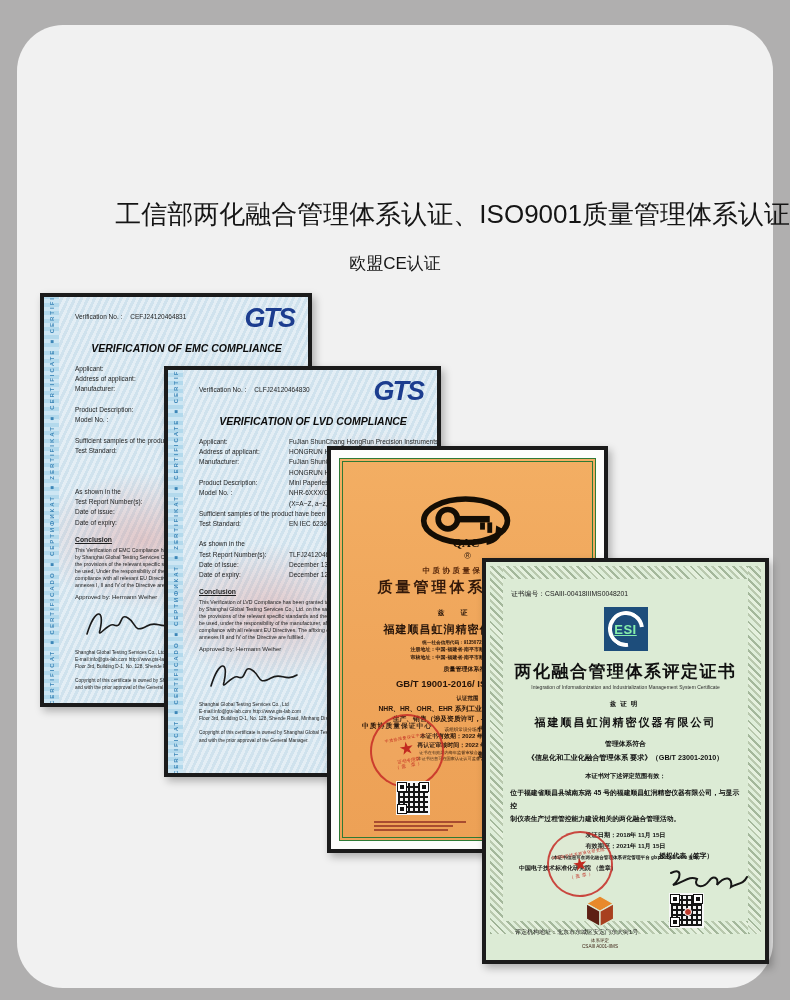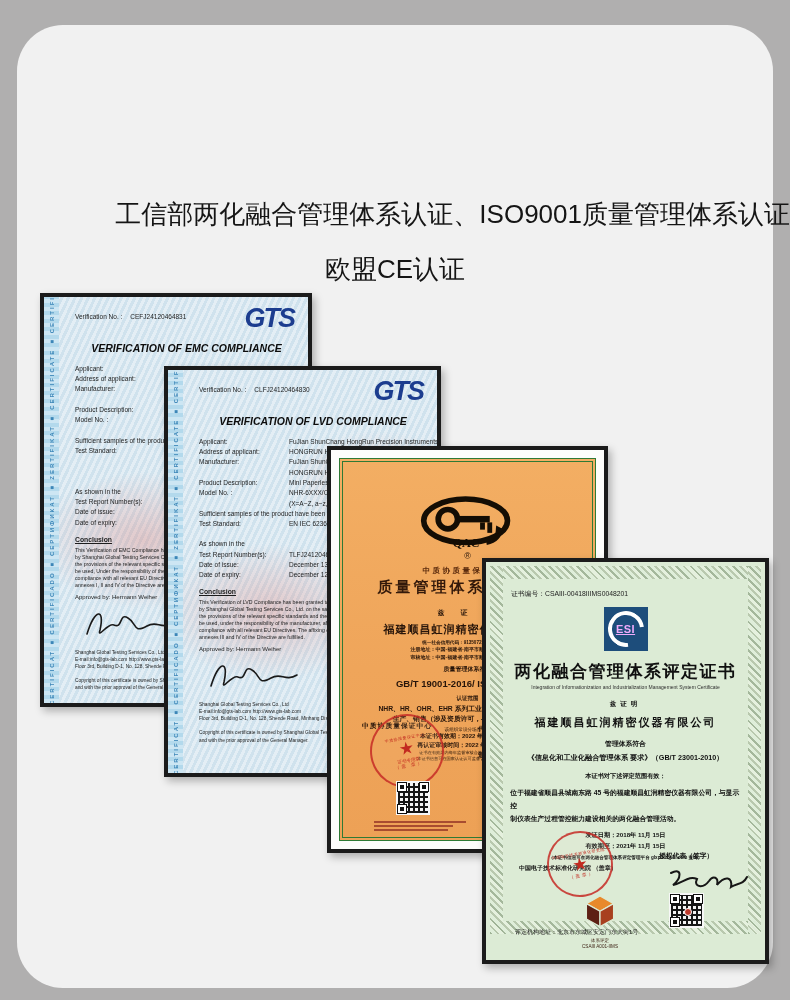--- a/index.html
+++ b/index.html
@@ -5,21 +5,21 @@
   * { margin:0; padding:0; box-sizing:border-box; }
   body { background:#888; font-family:"Liberation Sans", sans-serif; }
   .stage { position:relative; width:790px; height:1000px; background:#b0afaf; overflow:hidden; margin:0 auto; }
   .card { position:absolute; left:17px; top:25px; width:756px; height:963px; background:#f1f1f1; border-radius:46px; }
 
   .main-title { position:absolute; top:72px; left:0; width:790px; text-align:center;
     font-size:82px; font-weight:900; letter-spacing:0px; font-family:"Liberation Sans",sans-serif;
     background:linear-gradient(180deg,#6e6e6e 0%,#2a2a2a 60%,#0d0d0d 100%);
     -webkit-background-clip:text; background-clip:text; color:transparent; }
   .sub1 { position:absolute; top:197px; left:0; width:790px; text-align:right; font-size:26px; color:#151515; }
-  .sub2 { position:absolute; top:252px; left:0; width:790px; text-align:center; font-size:26px; color:#151515; }
+  .sub2 { position:absolute; top:252px; left:0; width:790px; text-align:center; font-size:17px; color:#151515; }
 
   .cert { position:absolute; border:4px solid #1b1b1b; overflow:hidden; box-shadow:3px 4px 8px rgba(0,0,0,.28); }
 
   
   .gts-bg { background:
       radial-gradient(ellipse 150px 95px at 38% 60%, rgba(222,120,110,.32), rgba(222,120,110,0) 72%),
       radial-gradient(ellipse 130px 75px at 78% 28%, rgba(228,140,125,.20), rgba(228,140,125,0) 70%),
       repeating-linear-gradient(115deg, rgba(255,255,255,.28) 0 3px, rgba(125,175,205,.10) 3px 6px),
       #d9e8f1; }
   .cert-emc { left:40px; top:293px; width:272px; height:414px; z-index:1; }
@@ -100,21 +100,21 @@
   .gb-b { left:4px; right:4px; bottom:26px; height:13px; }
   .gb-l { left:4px; top:4px; bottom:26px; width:13px; }
   .gb-r { right:4px; top:4px; bottom:26px; width:13px; }
   .cesi-field { position:absolute; left:17px; right:17px; top:17px; bottom:17px;
       display:flex; flex-direction:column; align-items:center; color:#101010; }
   .cesi-number { align-self:flex-start; font-size:6.8px; margin:10px 0 0 8px; color:#222; }
   .cesi-logo { margin-top:8px; width:44px; height:44px; background:#1d4d7b; position:relative;
       display:flex; align-items:center; justify-content:center; }
   .cesi-logo::before { content:""; position:absolute; inset:4px; border:4.5px solid #fff; border-radius:50%;
       border-right-color:transparent; transform:rotate(38deg); }
-  .cesi-logo b { position:relative; color:#f0abfc; font-size:11px; letter-spacing:.5px; z-index:1;text-decoration:underline; }
+  .cesi-logo b { position:relative; color:#86efac; font-size:13px; letter-spacing:.5px; z-index:1;text-decoration:underline; }
   .cesi-title { font-size:17px; font-weight:bold; letter-spacing:1.5px; margin-top:9px; font-family:"Liberation Serif",serif; }
   .cesi-sub { font-size:5px; color:#2e2e2e; margin-top:1px; }
   .cesi-attest { font-size:6.5px; letter-spacing:4px; margin-top:10px; font-weight:bold; }
   .cesi-company { font-size:11px; font-weight:bold; letter-spacing:2px; margin-top:6px; font-family:"Liberation Serif",serif; }
   .cesi-sys { font-size:6.8px; margin-top:9px; font-weight:bold; }
   .cesi-standard { font-size:7.2px; font-weight:bold; margin-top:4px; }
   .cesi-intro { font-size:6.2px; margin-top:9px; font-weight:bold; }
   .cesi-scope { font-size:6.8px; font-weight:bold; line-height:1.9; margin-top:6px; text-align:left; width:94%; }
   .cesi-dates { font-size:6.2px; font-weight:bold; line-height:1.75; margin-top:4px; text-align:center; }
   .cesi-query { font-size:4.6px; margin-top:4px; font-weight:bold; }

